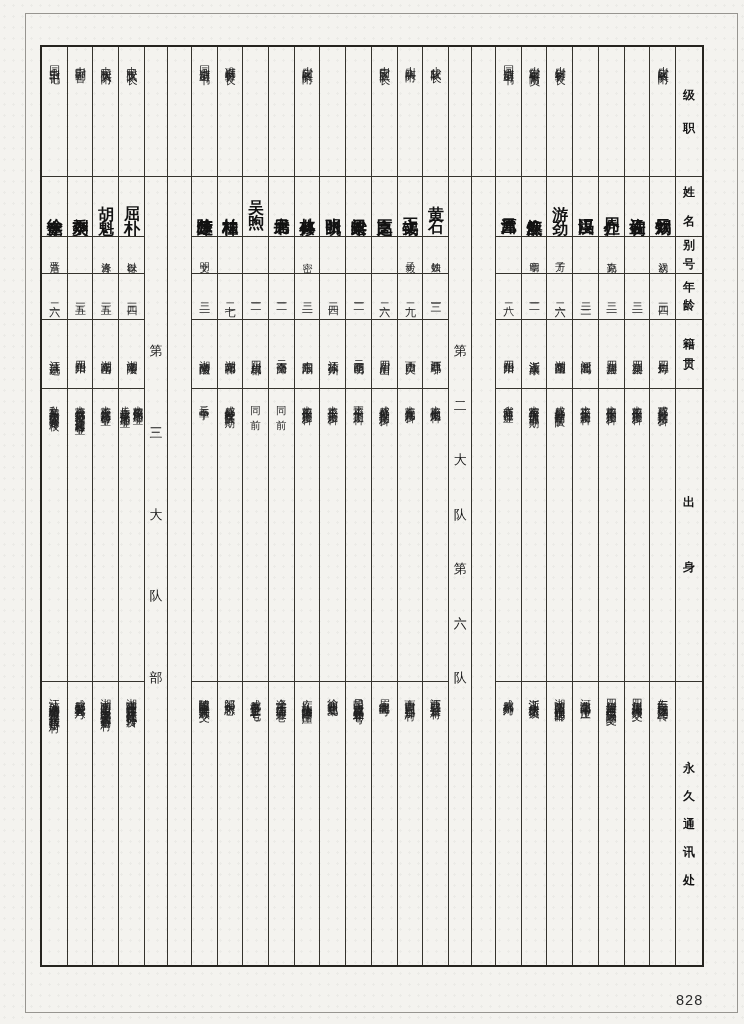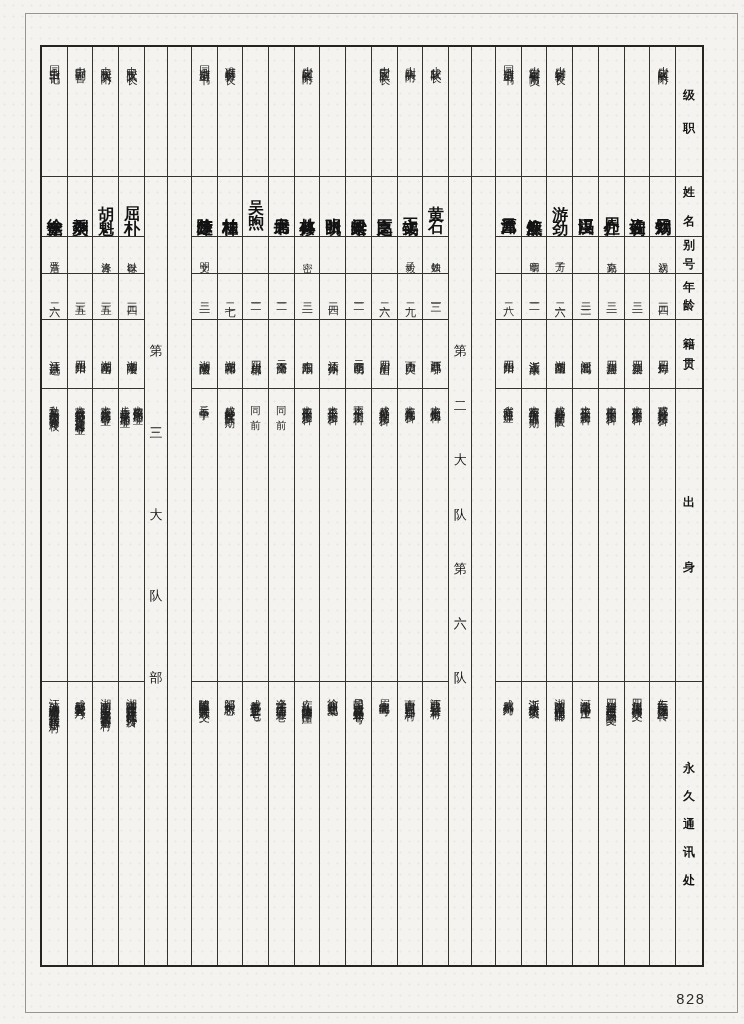--- a/index.html
+++ b/index.html
@@ -37,21 +37,21 @@
   .lab.c-origin{justify-content:center;gap:3px;}
   .lab.c-bg{justify-content:center;gap:52px;padding-top:0;}
   .lab.c-addr{justify-content:center;gap:14px;padding-top:0;}
   
   .subcol{flex:1;display:flex;flex-direction:column;min-width:0;}
   .subcol.empty{border-left:1px solid #35332d;}
   .sec-top{height:130px;border-bottom:1px solid #35332d;box-sizing:border-box;}
   .sec-rest{flex:1;position:relative;}
   .section-label{position:absolute;top:165px;left:0;right:0;height:345px;display:flex;
        flex-direction:column;justify-content:space-between;align-items:center;font-size:13px;color:#161616;}
-  .page-number{position:absolute;left:676px;top:992px;font-family:Liberation Mono, monospace;
+  .page-number{position:absolute;left:676px;top:992px;font-family:Liberation Sans, sans-serif;
        font-size:14.5px;color:#2b2b2b;letter-spacing:1px;}
 </style>
 </head>
 <body>
 
 <div class="page">
   <div class="page-frame"></div>
   <div class="register">
       <div class="col labels">
         <div class="cell lab c-rank">

